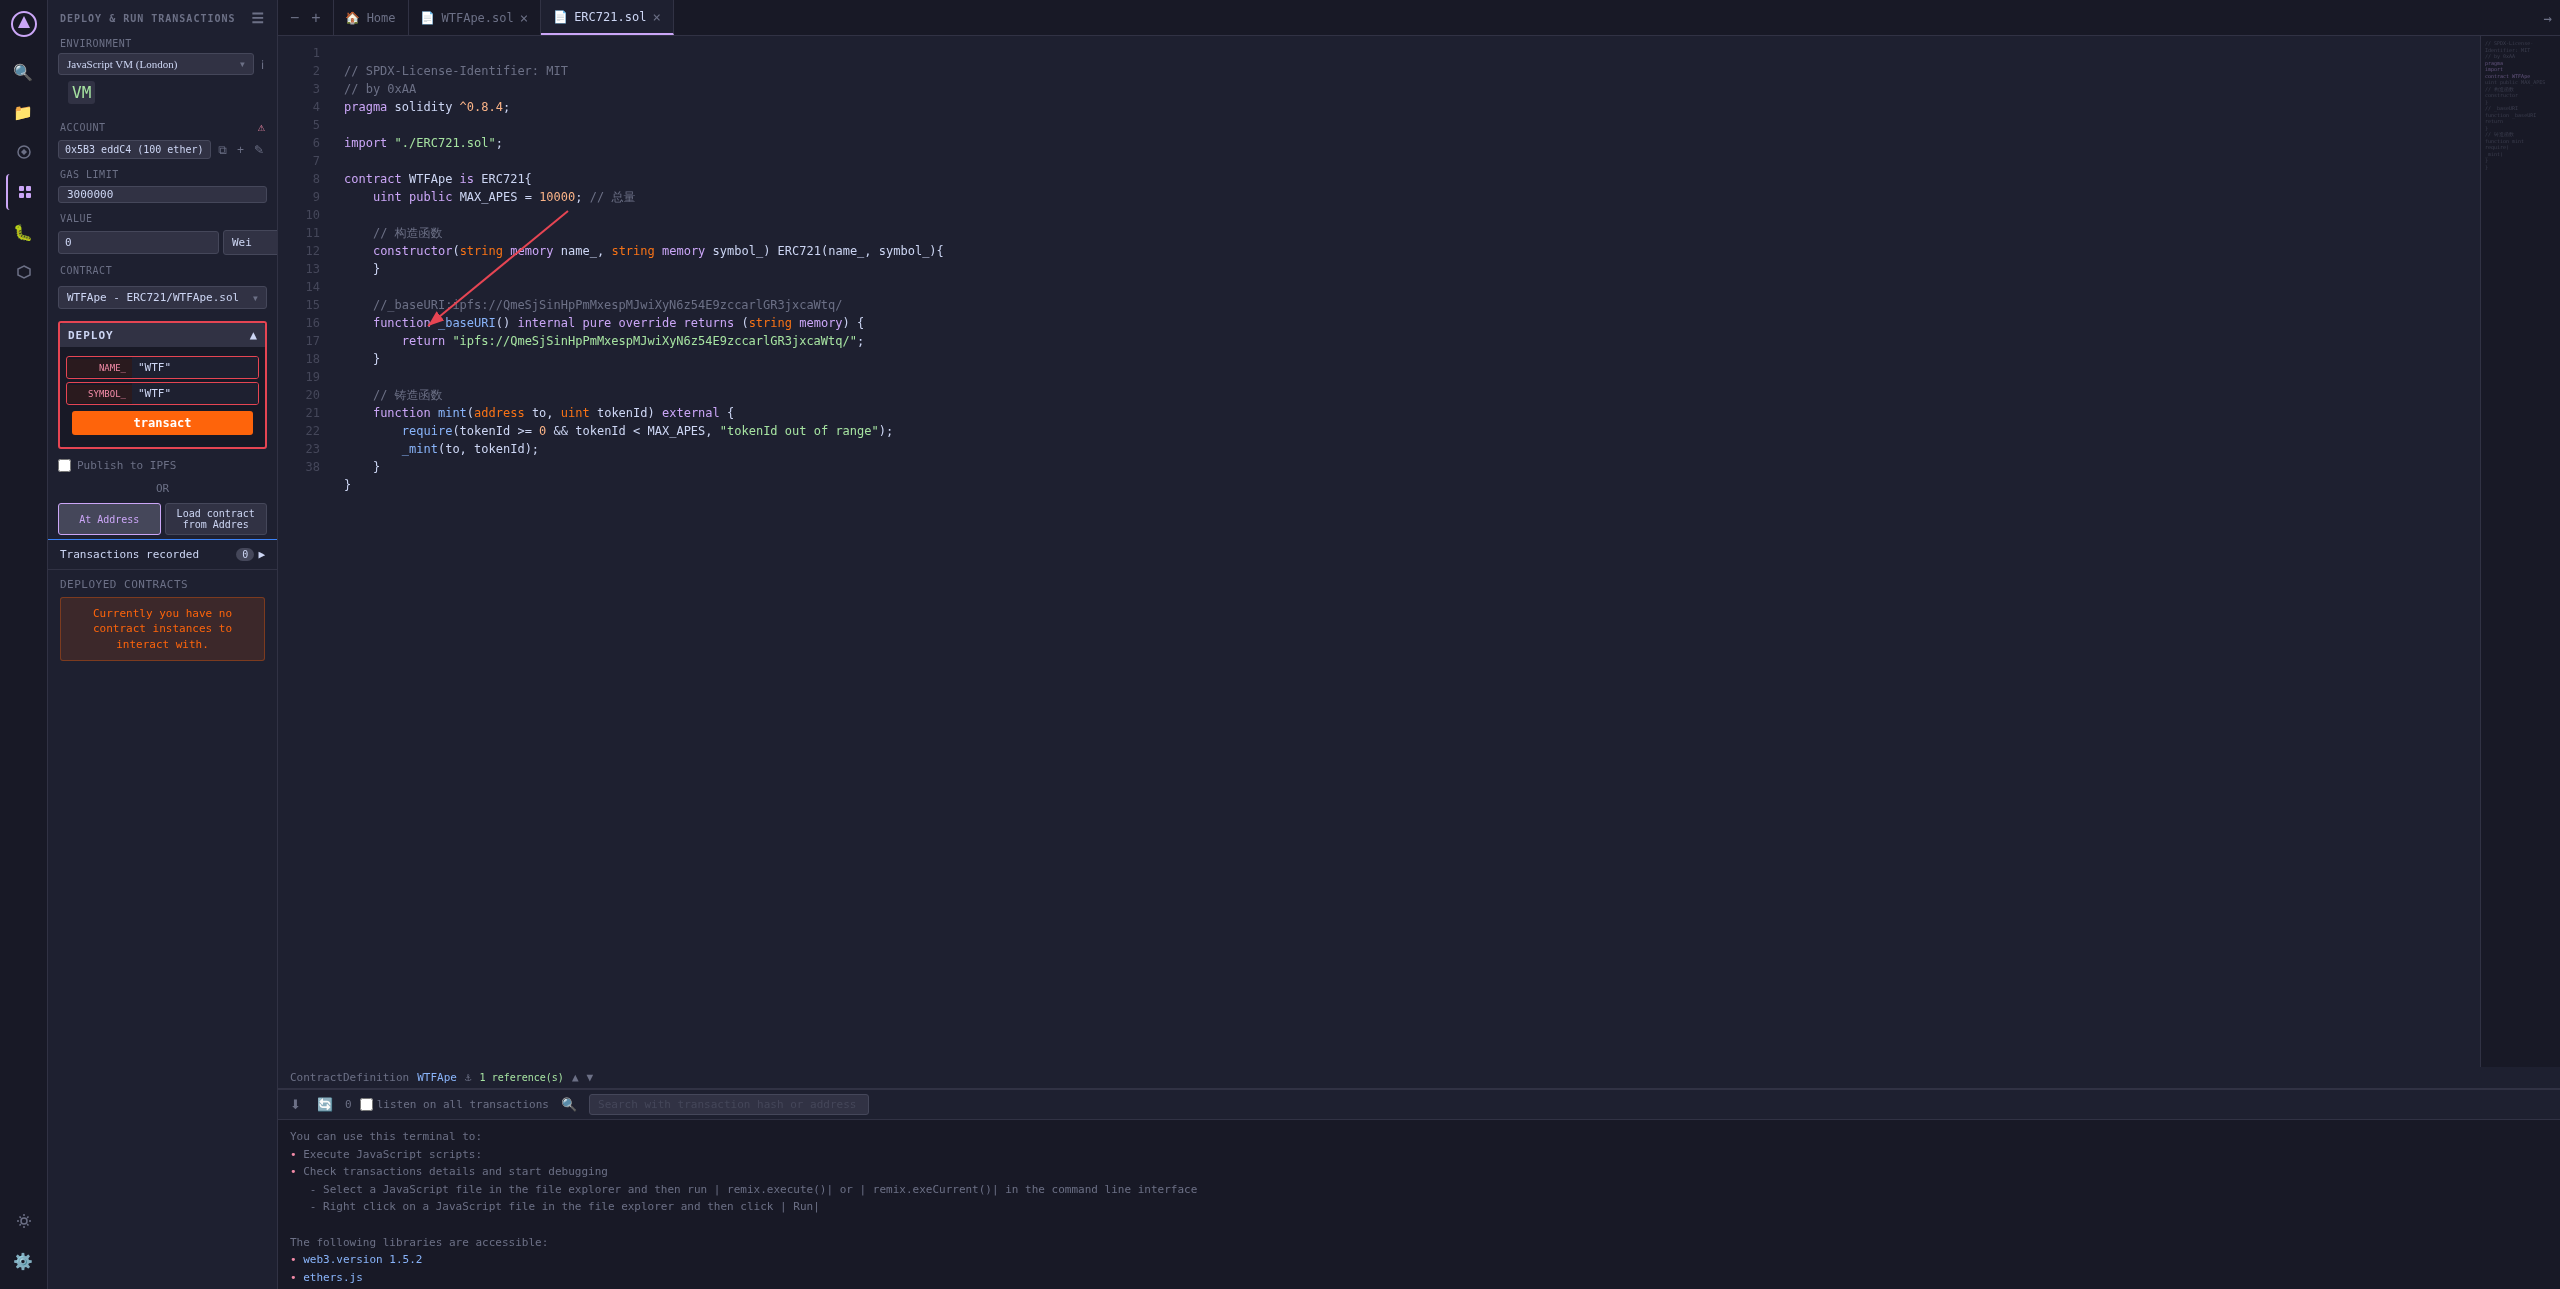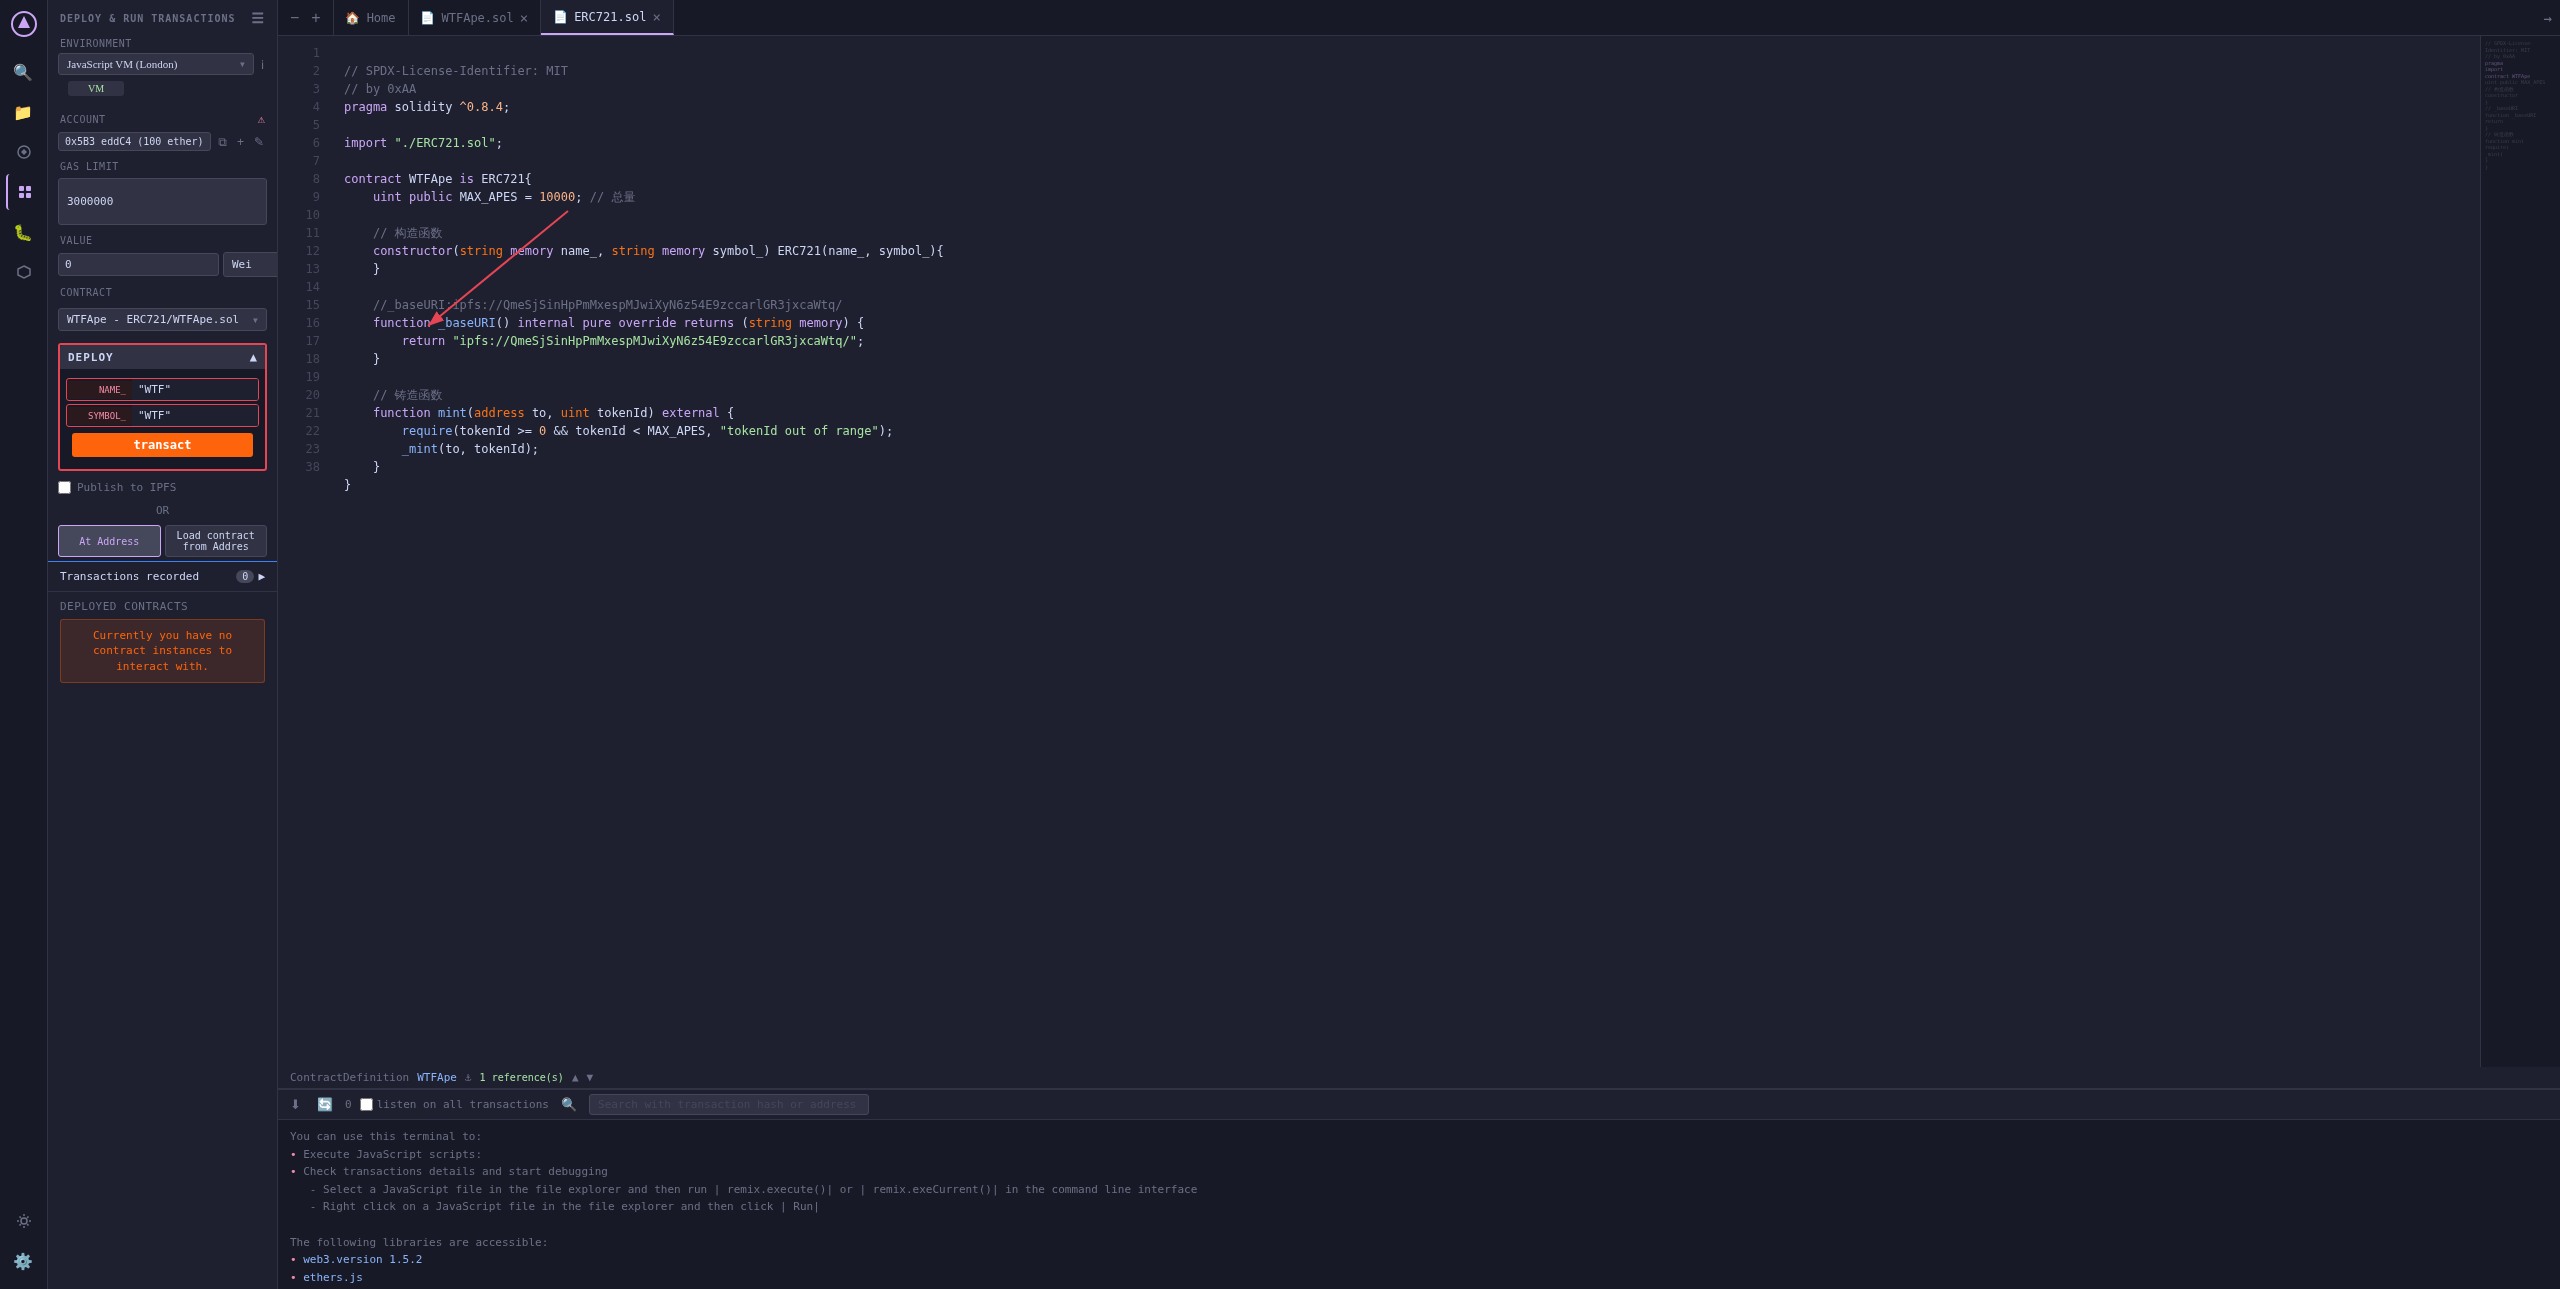--- a/index.html
+++ b/index.html
@@ -106,26 +106,25 @@
       right: 8px;
       top: 50%;
       transform: translateY(-50%);
       color: #6c7086;
       pointer-events: none;
     }
 
     .vm-badge {
       background: #313244;
       color: #a6e3a1;
-      font-size: 10px;
-      padding: 2px 20px;
+      font-size: 16px;
+      padding: 2px 4px;
       border-radius: 3px;
       display: inline-block;
       margin: 2px 10px 6px;
-      font-family: Liberation Serif, serif;
     }
 
     .account-row {
       display: flex;
       align-items: center;
       gap: 4px;
       margin: 4px 10px;
     }
     .account-input {
       flex: 1;
@@ -145,21 +144,21 @@
       font-size: 12px;
       padding: 2px 3px;
     }
 
     .input-field {
       width: calc(100% - 20px);
       margin: 4px 10px;
       background: #313244;
       border: 1px solid #45475a;
       color: #cdd6f4;
-      padding: 16px 8px;
+      padding: 1px 8px;
       font-size: 11px;
       border-radius: 3px;
       font-family: inherit;
     }
 
     .value-row {
       display: flex;
       align-items: center;
       gap: 4px;
       margin: 4px 10px;

